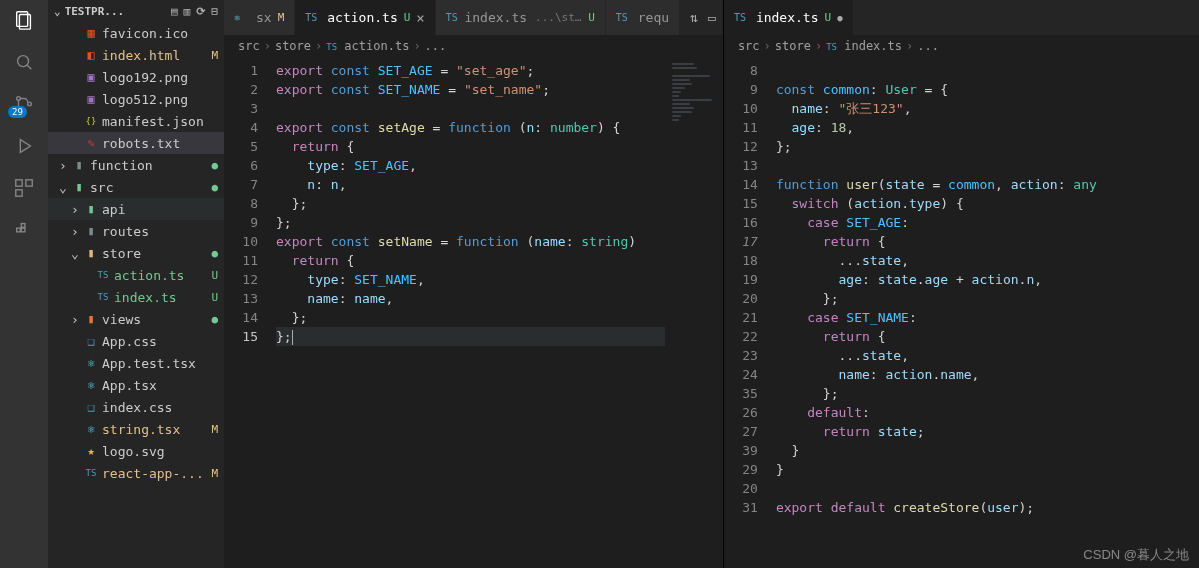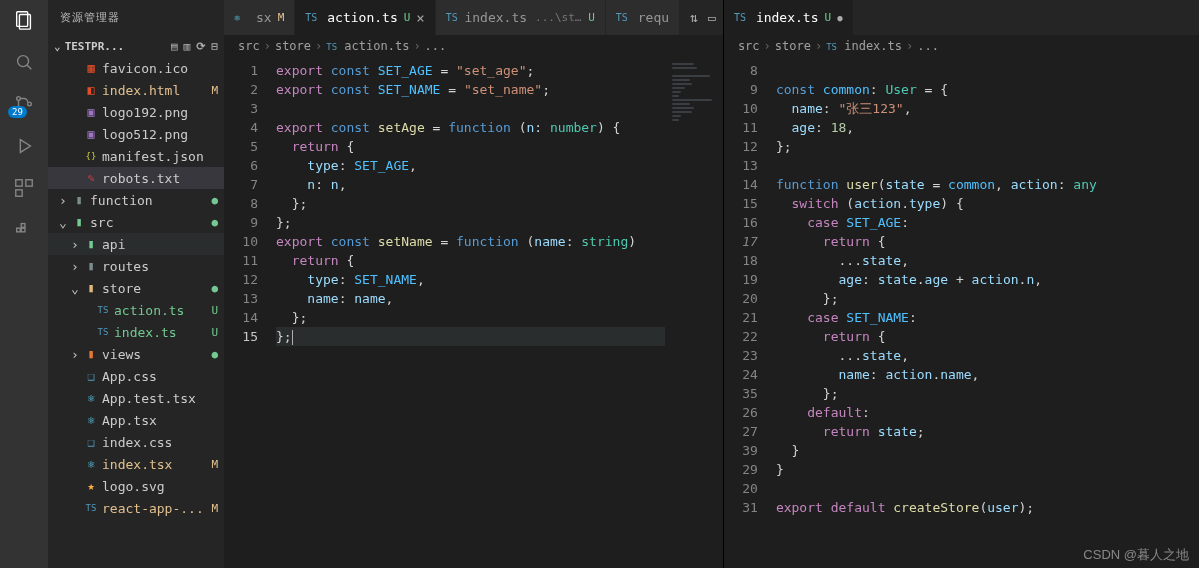--- a/index.html
+++ b/index.html
@@ -164,21 +164,20 @@
   <div class="activity-icon">
     <svg width="22" height="22" viewBox="0 0 24 24" fill="none" stroke="currentColor" stroke-width="1.5">
         <rect x="4" y="10" width="4" height="4"></rect>
         <rect x="9" y="10" width="4" height="4"></rect>
         <rect x="9" y="5" width="4" height="4"></rect>
       </svg>
   </div>
 </div>
 
 <div class="sidebar">
-  <div class="sidebar-title">资源管理器</div>
   <div class="sidebar-header">
     <span class="chev">⌄</span>
     <span>TESTPR...</span>
     <span class="actions">
       <span>▤</span>
       <span>▥</span>
       <span>⟳</span>
       <span>⊟</span>
     </span>
   </div>
@@ -306,21 +305,21 @@
         <span class="indent" style="width: 12px;"></span>
         <span class="tw"></span>
         <span class="ficon ic-css" style="font-size: 12px;">❑</span>
         <span class="label ">index.css</span>
         <span class="status "></span>
       </div>
       <div class="tree-row">
         <span class="indent" style="width: 12px;"></span>
         <span class="tw"></span>
         <span class="ficon ic-react" style="font-size: 12px;">⚛</span>
-        <span class="label modified">index.tsx</span>
+        <span class="label modified">string.tsx</span>
         <span class="status M">M</span>
       </div>
       <div class="tree-row">
         <span class="indent" style="width: 12px;"></span>
         <span class="tw"></span>
         <span class="ficon ic-svg" style="font-size: 12px;">★</span>
         <span class="label ">logo.svg</span>
         <span class="status "></span>
       </div>
       <div class="tree-row">

